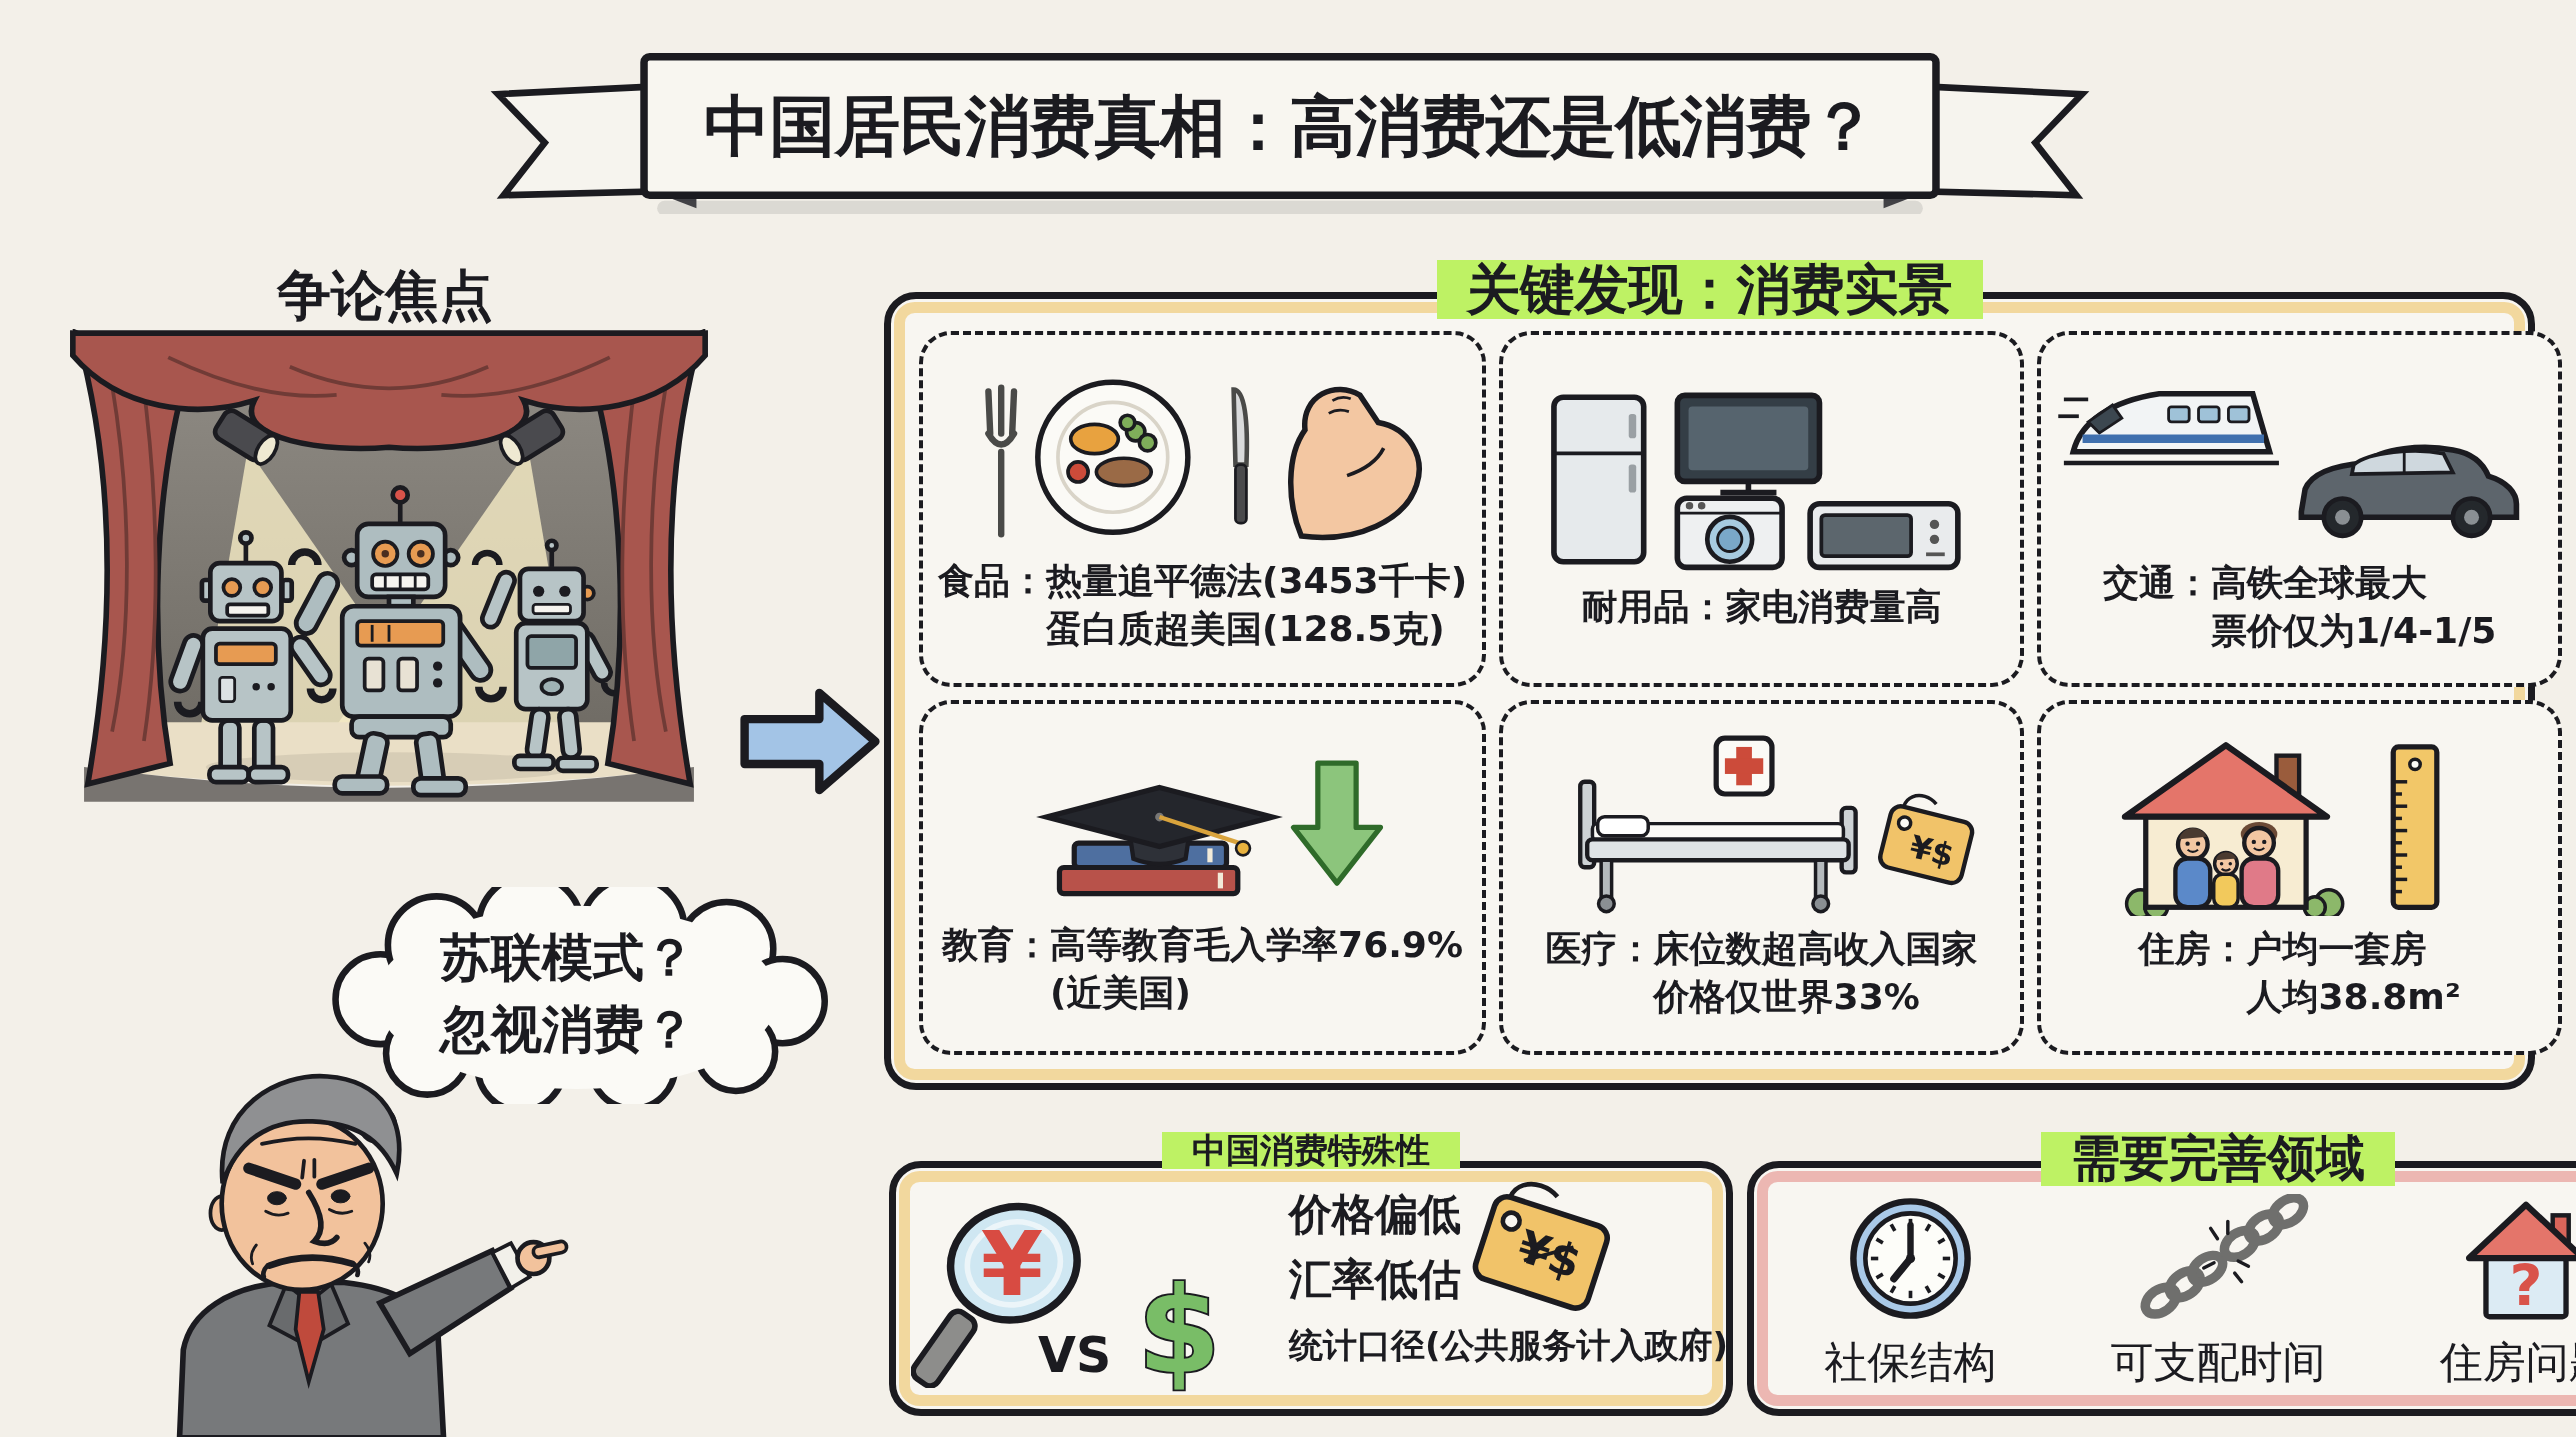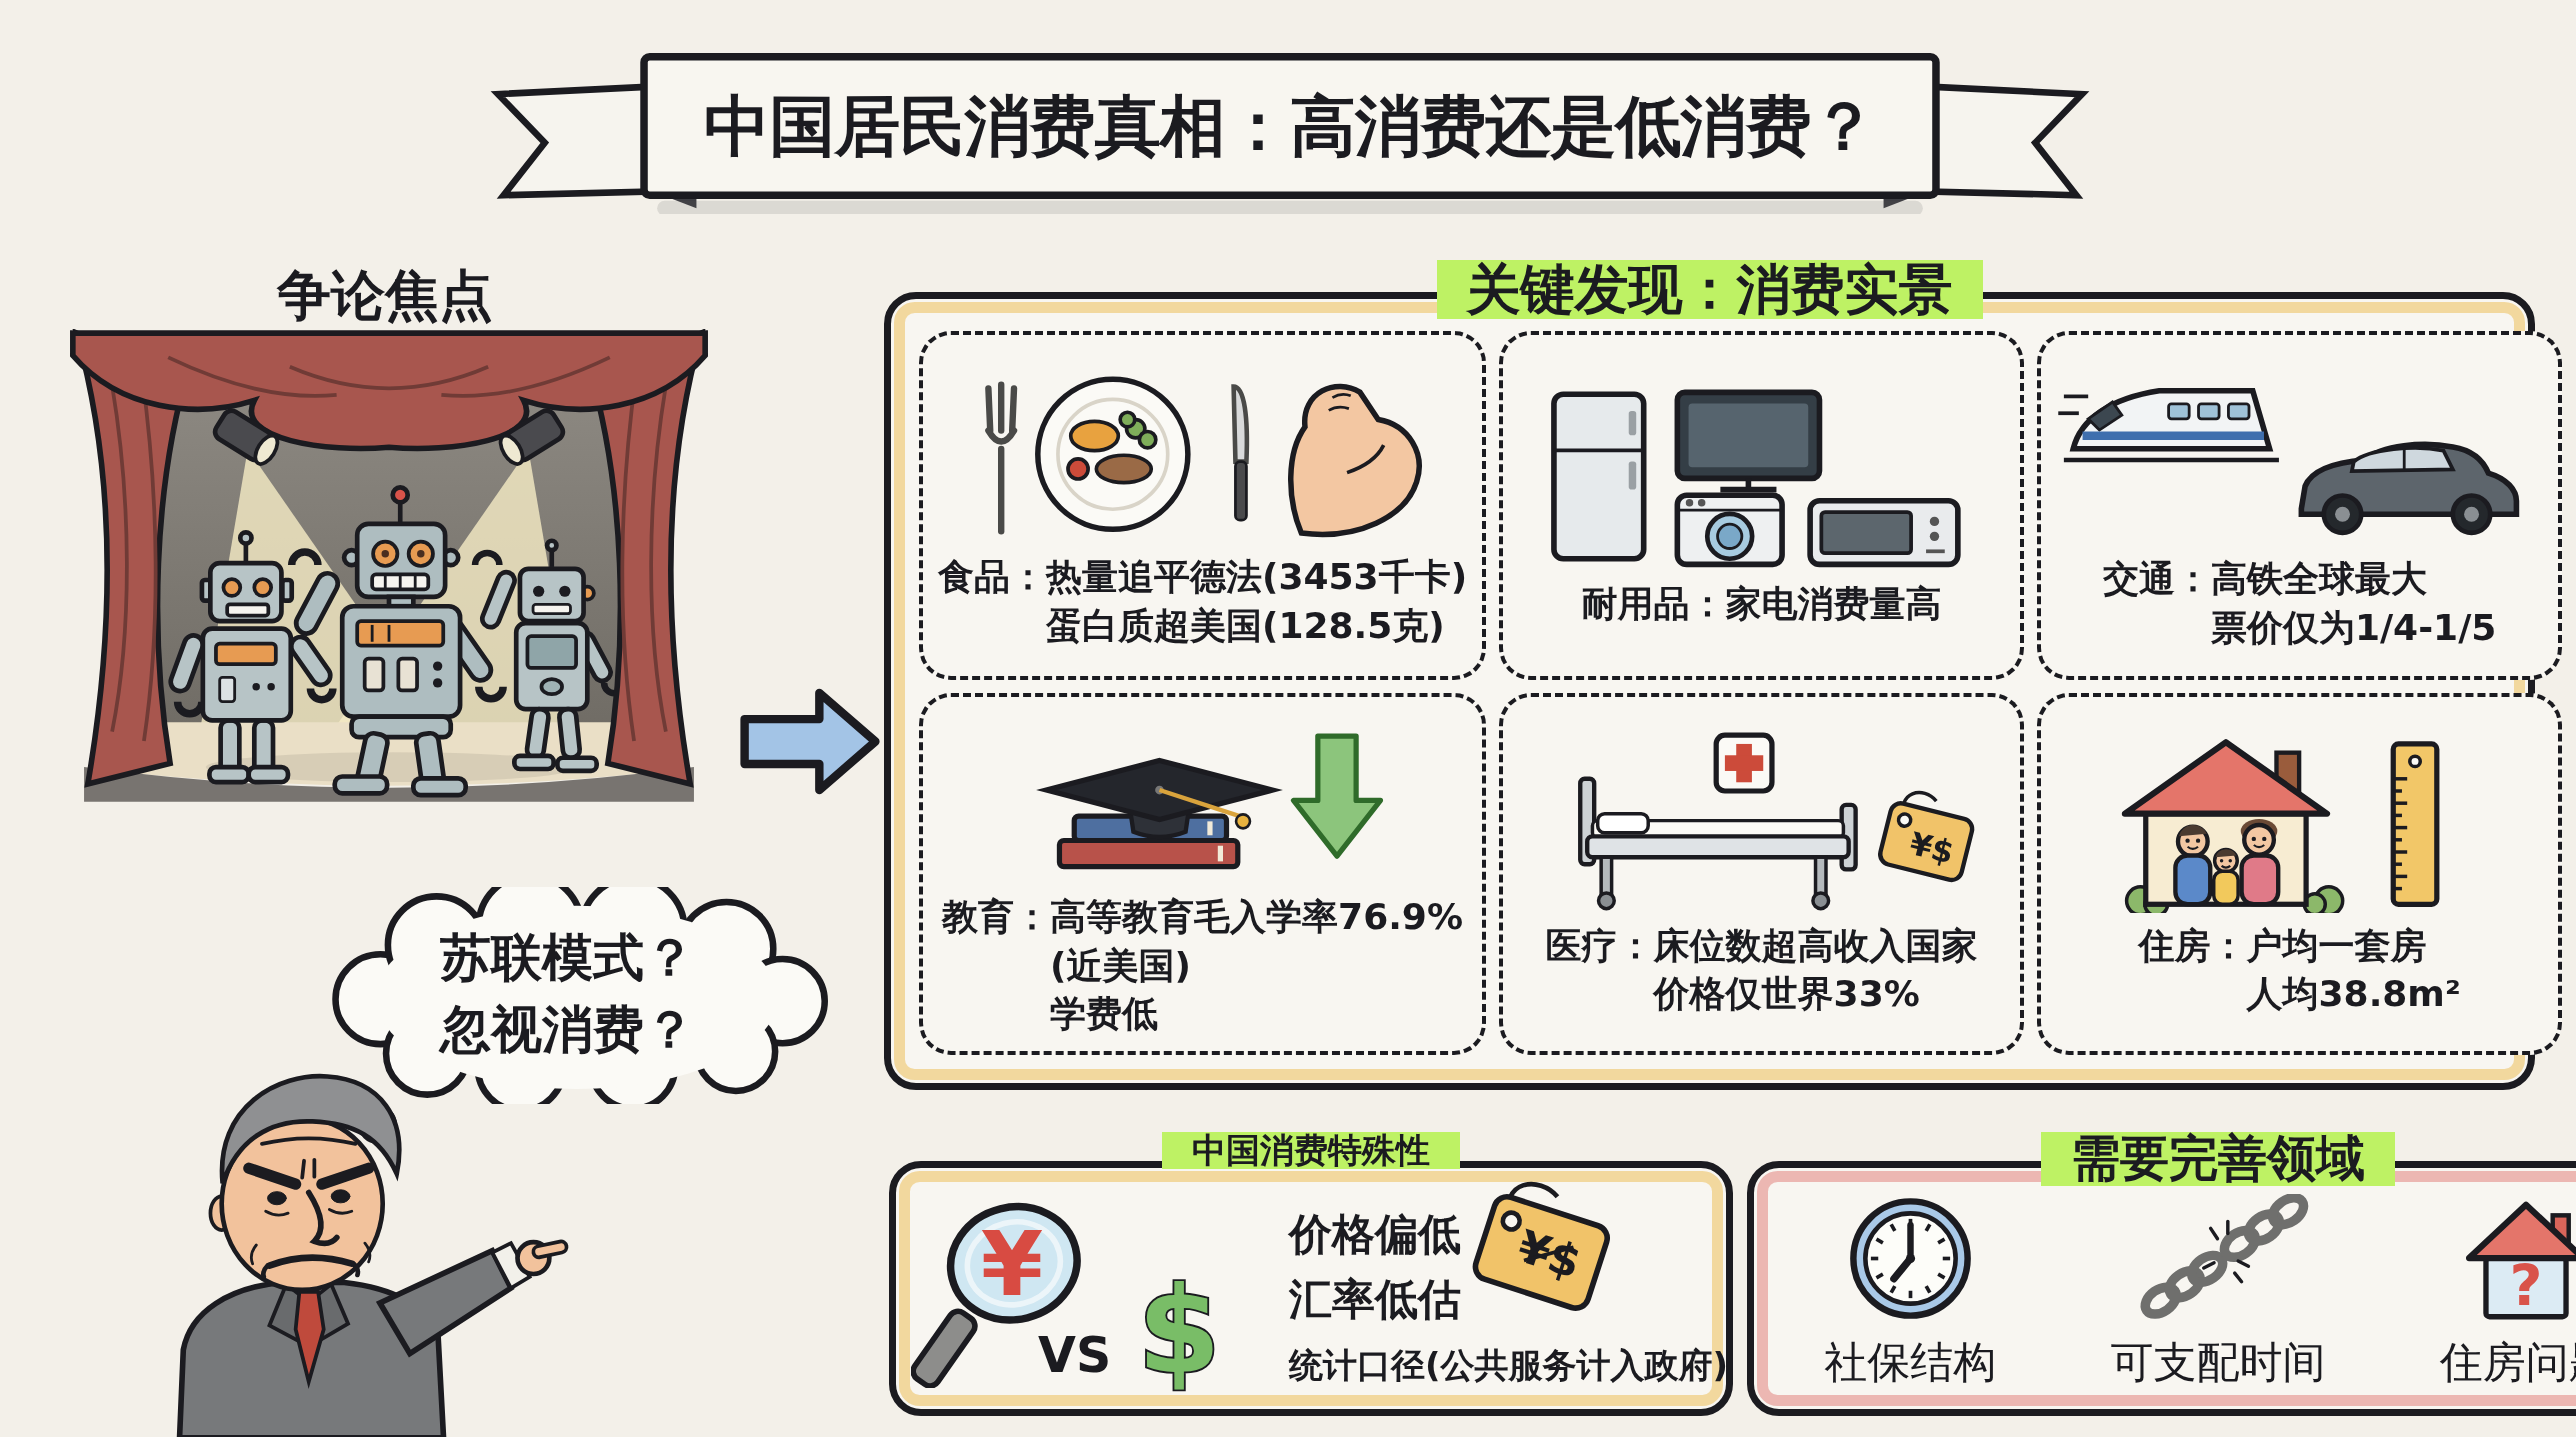--- a/index.html
+++ b/index.html
@@ -61,21 +61,21 @@
   .cell-text { display:inline-block; text-align:left; }
   .cell-line { font-size:36px; font-weight:bold; line-height:1.34; white-space:nowrap; }
   .cell-line.ind { padding-left:3em; }
 
   
   .particularity { left:889px; top:1161px; width:844px; height:255px; --accent:#f0d189; }
   .particularity .panel-title { top:-36px; font-size:34px; }
   .p-magnifier { position:absolute; left:15px; top:9.4px; z-index:2; }
   .p-vs { position:absolute; left:142px; top:159px; font-size:49px; font-weight:bold; z-index:2;text-align:right; }
   .p-dollar { position:absolute; left:223px; top:90px; z-index:2; }
-  .p-lines { position:absolute; left:393px; top:34px; z-index:2; }
+  .p-lines { position:absolute; left:393px; top:14px; z-index:2; }
   .p-line { font-size:43px; font-weight:bold; line-height:1.5; white-space:nowrap; }
   .p-line.small { font-size:34px; margin-top:9.4px; }
   .p-tag { position:absolute; left:556px; top:0px; z-index:2; }
 
   
   .improvement { left:1747px; top:1161px; width:942px; height:255px; --accent:#e9a8a2; }
   .improvement .panel-title { top:-36px; font-size:49px; }
   .imp-items {
     position:absolute; inset:24px 13px 13px; display:flex; justify-content:space-around;
     align-items:flex-start; z-index:2;
@@ -404,21 +404,20 @@
             <polygon points="170,58 300,92 170,126 40,92" fill="#24262c" stroke="#1b1b20" stroke-width="6"></polygon>
             <circle cx="170" cy="92" r="5" fill="#777"></circle>
             <path d="M170,92 L262,122" stroke="#d9a33c" stroke-width="5" fill="none"></path>
             <circle cx="266" cy="128" r="8" fill="#e8b23f" stroke="#1b1b20" stroke-width="3"></circle>
           </g>
           <polygon points="352,30 396,30 396,104 424,104 374,168 324,104 352,104" fill="#8cc57c" stroke="#2f6b2a" stroke-width="6" stroke-linejoin="round"></polygon>
         </svg>
         <div class="cell-text">
           <div class="cell-line">教育：高等教育毛入学率76.9%</div>
           <div class="cell-line ind">(近美国)</div>
-          <div class="cell-line ind">学费低</div>
         </div>
       </div>
 
       <div class="cell">
         <svg width="487" height="183" viewBox="0 0 520 210">
           <g>
             <rect x="208" y="6" width="64" height="64" rx="10" fill="#fbfaf6" stroke="#1b1b20" stroke-width="6"></rect>
             <rect x="231" y="16" width="18" height="44" fill="#cc4b3a"></rect>
             <rect x="218" y="29" width="44" height="18" fill="#cc4b3a"></rect>
           </g>

